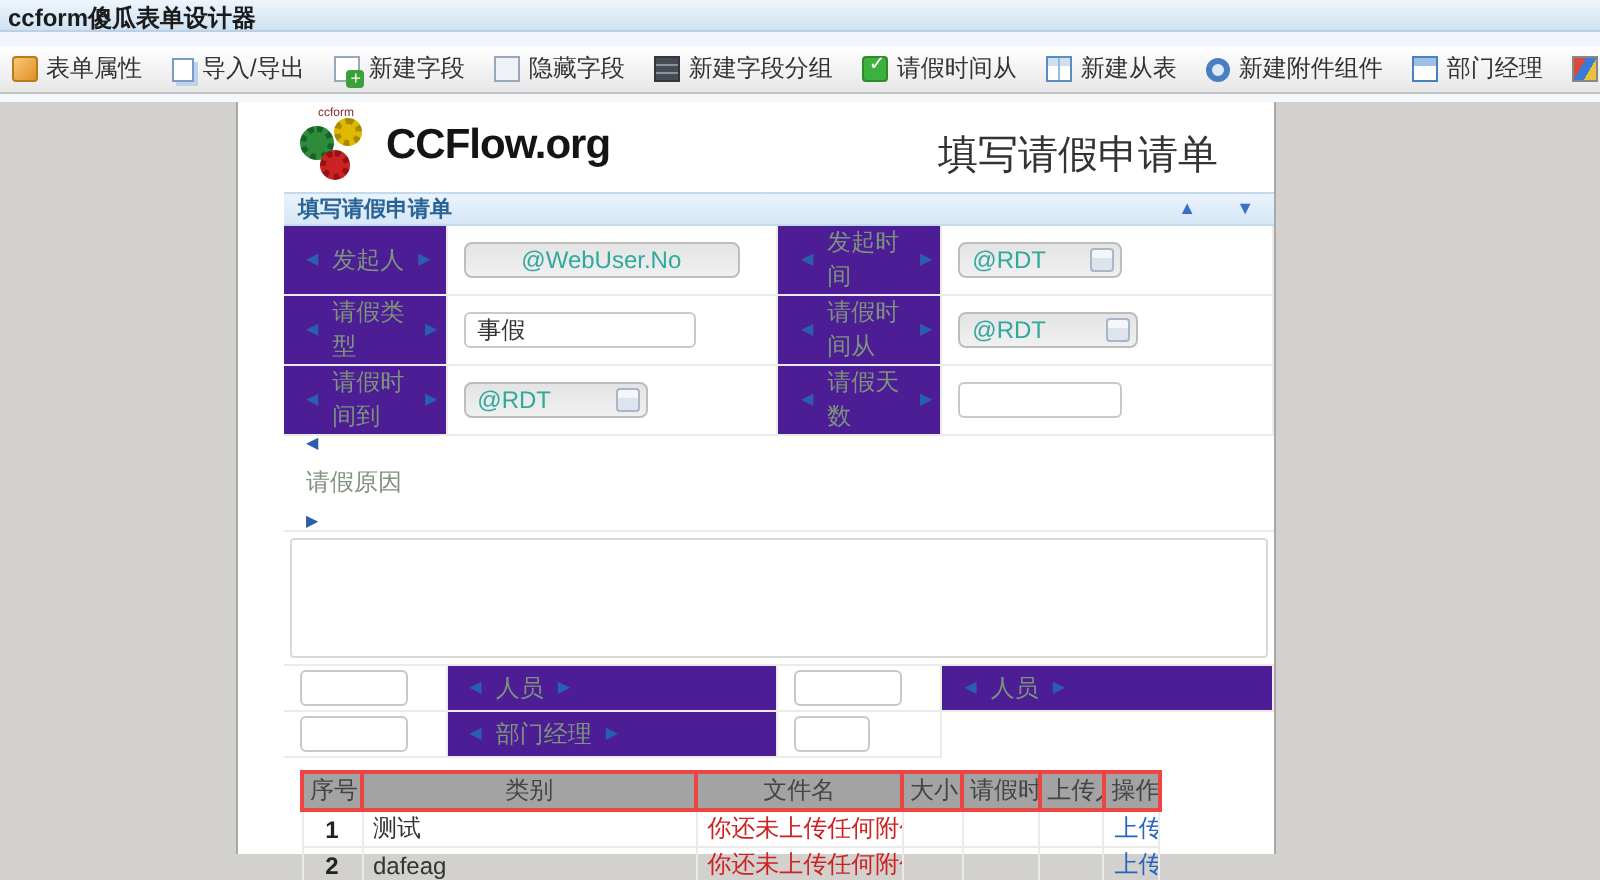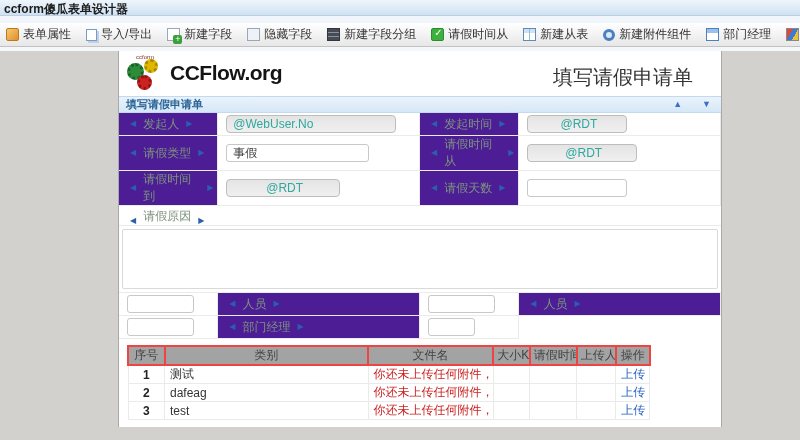--- a/index.html
+++ b/index.html
@@ -37,22 +37,22 @@
   .ico-audit::after { content:"✓"; color:#fff; font-size:10px; font-weight:bold; position:absolute; left:2px; top:-2px; }
   .ico-subtable { background:linear-gradient(#cfe0f2 0 4px,#fff 4px); border:1px solid #5a8cc0; }
   .ico-subtable::after { content:""; position:absolute; left:5px; top:0; bottom:0; width:1px; background:#9cb8d8; }
   .ico-attach { width:12px; height:12px; border:3px solid #4a7fc1; border-radius:50%; background:#dce9f7; }
   .ico-frame { background:linear-gradient(#9cc0e8 0 4px,#fff 4px); border:1px solid #4a7fc1; }
   .ico-node { background:linear-gradient(120deg,#d94a3a 0 35%,#3a7bd9 35% 65%,#e8c23a 65%); border:1px solid #888; }
   
   .topstrip { height:4px; background:#f4f8fb; }
   .stage { position:relative; height:388px; }
   .panel {
-    position:absolute; left:118px; top:0; bottom:12px; width:604px;
-    background:#fff; border-left:1px solid #a9a9a9; border-right:1px solid #a9a9a9;
+    position:absolute; left:118px; top:0; bottom:12px; width:520px;
+    background:#fff; border-left:1px solid #a9a9a9; border-right:1px solid #a9a9a9;padding-left:23px;
   }
   .panel-header { height:45px; position:relative; }
   .logo { position:absolute; left:8px; top:3px; display:flex; align-items:center; }
   .gears { position:relative; width:38px; height:38px; margin-right:5px; }
   .gtxt { position:absolute; top:0; left:9px; font-size:6px; color:#8a2a2a; }
   .gear { position:absolute; border-radius:50%; }
   .g-green { left:0; top:9px; width:17px; height:17px; background:#2e8b3a; border:3px dotted #176325; }
   .g-yellow { left:17px; top:5px; width:14px; height:14px; background:#e0b800; border:3px dotted #a88a00; }
   .g-red { left:10px; top:21px; width:15px; height:15px; background:#cc2222; border:3px dotted #911313; }
   .brand { font-size:21px; font-weight:bold; color:#141414; letter-spacing:-0.5px; }
@@ -71,27 +71,27 @@
   .frm { display:grid; grid-template-columns:16.5% 33.5% 16.5% 33.5%; font-size:12px; }
   .cell { border-right:1px solid #ebebeb; border-bottom:1px solid #ebebeb;
     min-height:23px; display:flex; align-items:center; padding:0 4px; }
   .lc { padding-left:11px; gap:7px; background:#4c1d95; }
   .flabel { color:#7d937d; cursor:pointer; }
   .arr { color:#2a5fae; font-size:8px; cursor:pointer; line-height:1; }
   .arr.l::before { content:"◀"; }
   .arr.r::before { content:"▶"; }
   .tb { height:18px; line-height:16px; border:1px solid #c8c8c8; background:#fff;
     border-radius:3px; padding:0 6px; margin-left:4px; overflow:hidden; white-space:nowrap; }
-  .tb.gray { background:linear-gradient(#e4e4e4,#f0f0f0); border-color:#bdbdbd; border-radius:4px; color:#2fa89e; }
-  .tb.rdt { display:flex; align-items:center; justify-content:space-between; padding-right:3px;flex-direction:column; }
+  .tb.gray { background:linear-gradient(#e4e4e4,#f0f0f0); border-color:#bdbdbd; border-radius:4px; color:#2fa89e;text-align:center; }
+  .tb.rdt { display:flex; align-items:center; justify-content:space-between; padding-right:3px; }
   .cal { width:12px; height:12px; flex:none; margin-left:6px;
     background:linear-gradient(#f4f6f9 0 4px,#dde4ee 4px); border:1px solid #a9b6c9; border-radius:2px; cursor:pointer; }
   .w88 { width:88%; } .w74 { width:74%; } .w59 { width:59%; } .w52 { width:52%; } .w57 { width:57%; }
   .full-label { grid-column:1/5; border-bottom:1px solid #ebebeb; min-height:20px;
-    display:flex; align-items:flex-end; gap:7px; padding-left:11px; }
+    display:flex; align-items:flex-start; gap:7px; padding-left:11px;flex-direction:column; }
   .ta-row { grid-column:1/5; border-bottom:1px solid #ebebeb; padding:3px; }
   .ta { height:60px; border:1px solid #d9d9d9; border-radius:2px; background:#fff; }
   .gap6 { height:6px; }
   
   .note { font-size:13px; color:#111; padding:5px 0 3px 10px; }
   .atable { width:87%; margin-left:8px; border-collapse:collapse; font-size:12px; table-layout:fixed; }
   .atable th { background:#a3a3a3; border:2px solid #ef4444; font-weight:normal; color:#444;
     height:15px; padding:0 3px; overflow:hidden; white-space:nowrap; }
   .atable td { border:1px solid #eaeaea; height:15px; padding:0 5px; overflow:hidden; white-space:nowrap; }
   .c-no   { text-align:center; font-weight:bold; color:#222; }

